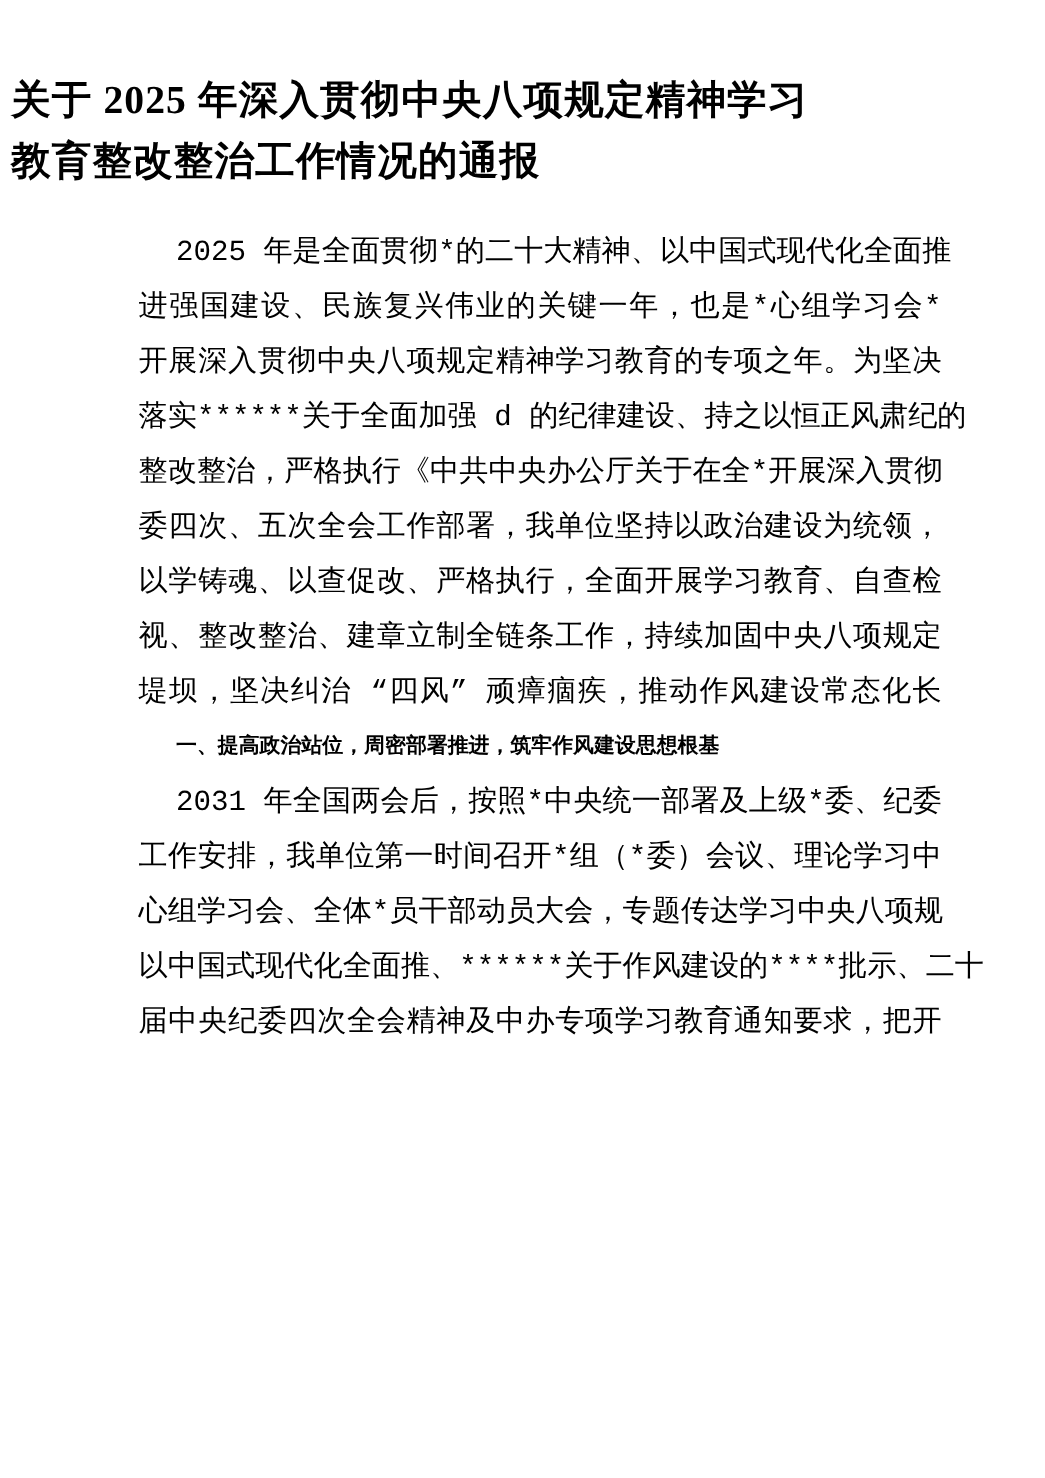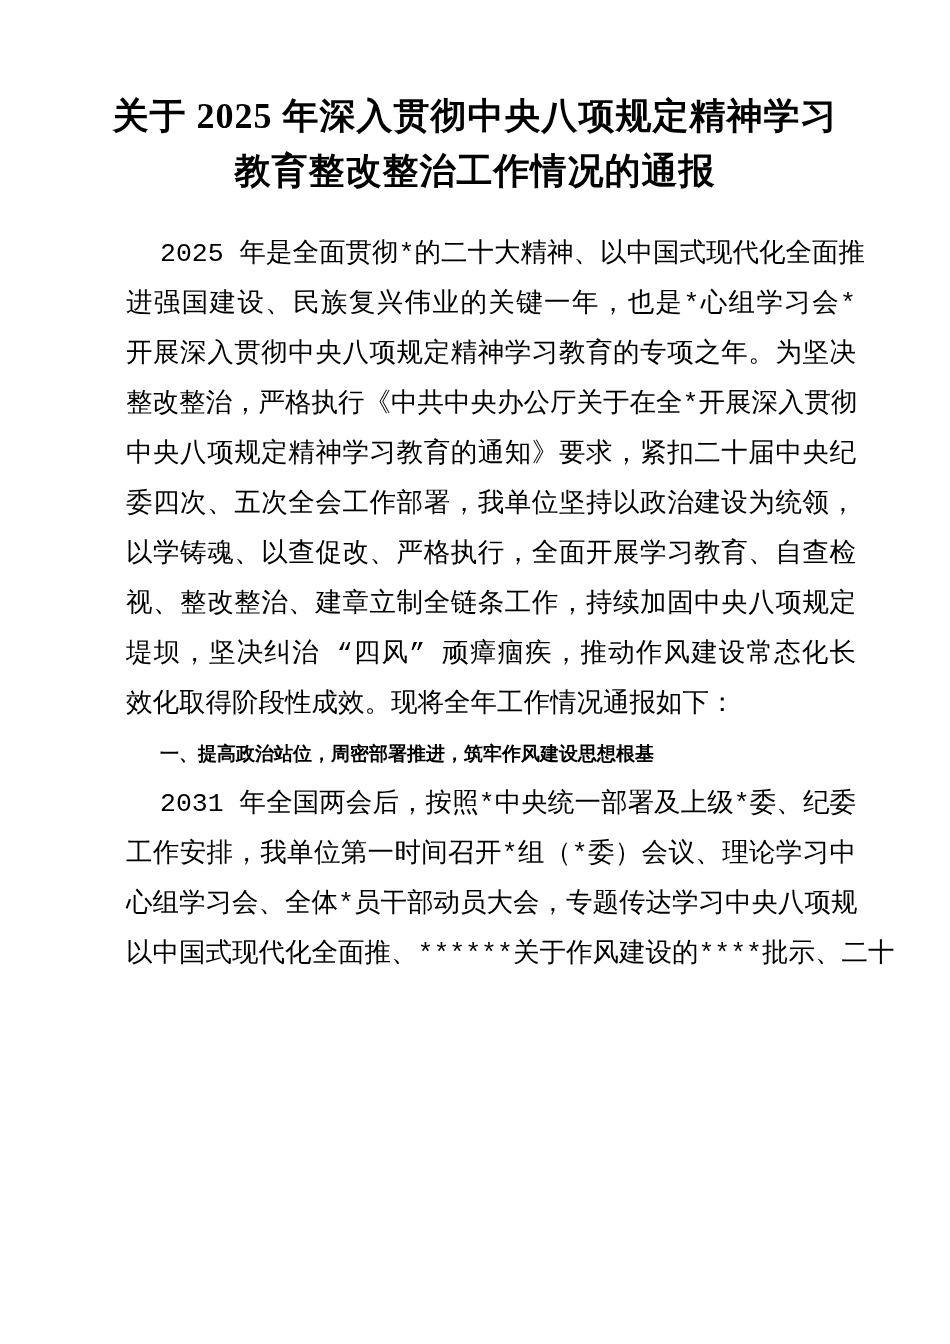--- a/index.html
+++ b/index.html
@@ -9,27 +9,28 @@
   }
   .page {
     position: relative;
     width: 950px;
     height: 1344px;
     background: #ffffff;
     color: #000000;
     overflow: hidden;
   }
   .doc-title {
-    padding-top: 89px;
-    text-align: center;
+    padding-top: 64px;
+    text-align: left;
     font-family: "Liberation Serif", "DejaVu Serif", serif;
     font-weight: 700;
     font-size: 36px;
     line-height: 55px;
     letter-spacing: 1px;
+    margin-left: 10px;
   }
   .doc-body {
     margin: 30px 94px 0 126px; 
     width: 730px;
     font-family: "Liberation Serif", "DejaVu Serif", serif;
     font-size: 26.5px;
   }
   .line {
     height: 50px;
     line-height: 50px;
@@ -60,26 +61,26 @@
 
 <div class="page">
   <div class="doc-title">
     <div class="title-line">关于 2025 年深入贯彻中央八项规定精神学习</div>
     <div class="title-line">教育整改整治工作情况的通报</div>
   </div>
   <div class="doc-body">
       <div class="line first">2025 年是全面贯彻*的二十大精神、以中国式现代化全面推</div>
       <div class="line mid">进强国建设、民族复兴伟业的关键一年，也是*心组学习会*</div>
       <div class="line mid">开展深入贯彻中央八项规定精神学习教育的专项之年。为坚决</div>
+      <div class="line mid">落实******关于全面加强 d 的纪律建设、持之以恒正风肃纪的</div>
       <div class="line mid">整改整治，严格执行《中共中央办公厅关于在全*开展深入贯彻</div>
-      <div class="line mid">中央八项规定精神学习教育的通知》要求，紧扣二十届中央纪</div>
       <div class="line mid">委四次、五次全会工作部署，我单位坚持以政治建设为统领，</div>
       <div class="line mid">以学铸魂、以查促改、严格执行，全面开展学习教育、自查检</div>
       <div class="line mid">视、整改整治、建章立制全链条工作，持续加固中央八项规定</div>
       <div class="line mid">堤坝，坚决纠治 “四风” 顽瘴痼疾，推动作风建设常态化长</div>
-      <div class="line end">效化取得阶段性成效。现将全年工作情况通报如下：</div>
       <div class="line heading">一、提高政治站位，周密部署推进，筑牢作风建设思想根基</div>
       <div class="line first">2031 年全国两会后，按照*中央统一部署及上级*委、纪委</div>
       <div class="line mid">工作安排，我单位第一时间召开*组（*委）会议、理论学习中</div>
       <div class="line mid">心组学习会、全体*员干部动员大会，专题传达学习中央八项规</div>
       <div class="line mid">以中国式现代化全面推、******关于作风建设的****批示、二十</div>
+      <div class="line mid">届中央纪委四次全会精神及中办专项学习教育通知要求，把开</div>
     </div>
 </div>
 
 </body></html>

